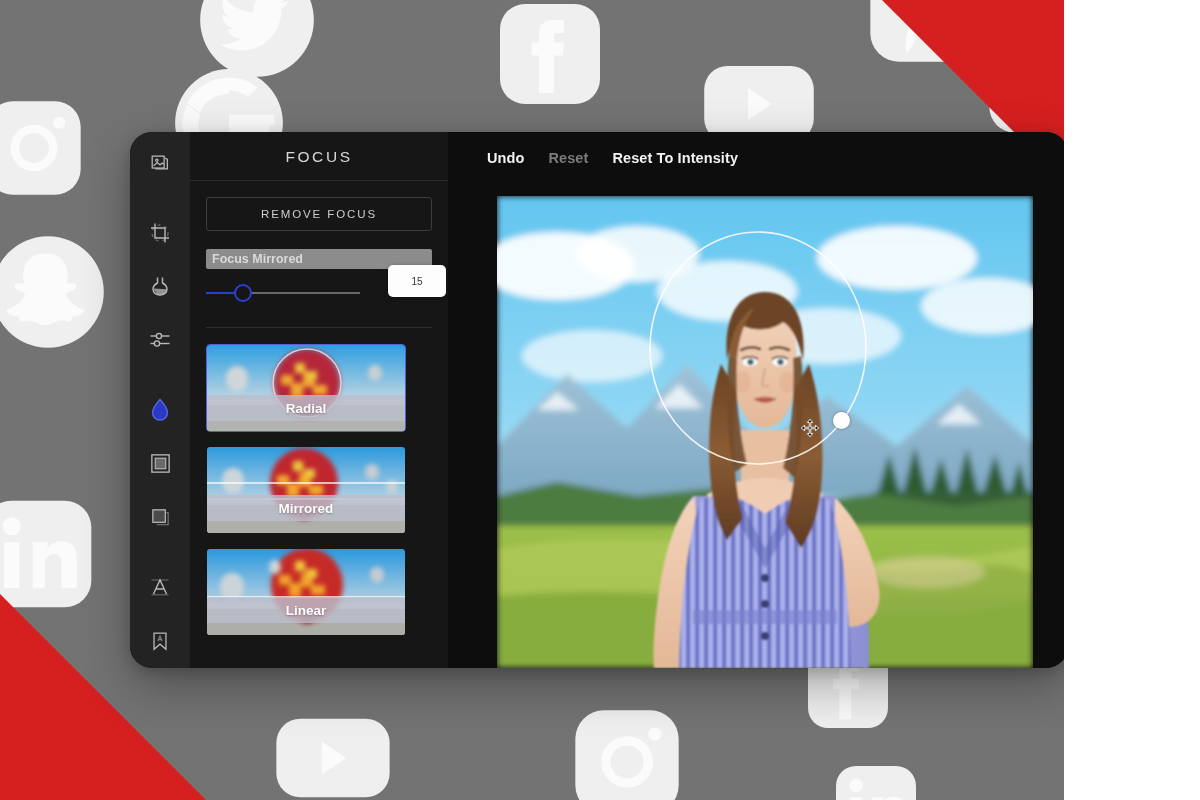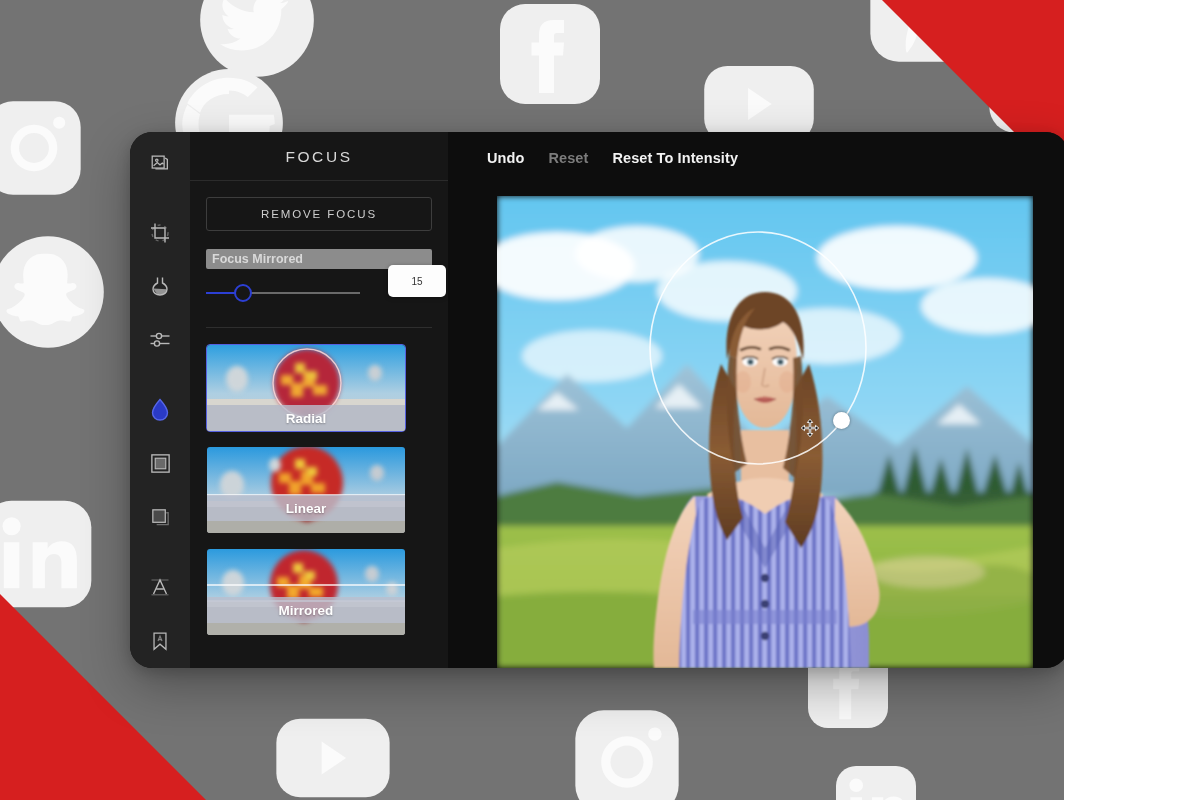--- a/index.html
+++ b/index.html
@@ -196,21 +196,21 @@
     left: 0; right: 0;
     bottom: 12px;
     height: 26px;
     background: rgba(186,190,205,0.82);
     color: #ffffff;
     font-size: 13.5px;
     font-weight: 700;
     display: flex; align-items: center; justify-content: center;
     text-shadow: 0 1px 2px rgba(0,0,0,0.3);
   }
-  .preset.selected .preset-label { bottom: 0; }
+  .preset.selected .preset-label { bottom: 10px; }
   .blur-soft { filter: blur(2.4px); }
 
   
   #canvas-area {
     flex: 1;
     background: #0d0d0d;
     position: relative;
     text-align: center;
   }
   #toolbar {
@@ -534,48 +534,20 @@
               </g>
             </svg>
           </div>
           <div class="preset-label">Radial</div>
         </div>
 
         <div class="preset">
           <div class="preset-art">
             <svg width="200" height="88" viewBox="0 0 200 88" preserveAspectRatio="none">
               <defs>
-                <linearGradient id="skyL" x1="0" y1="0" x2="0" y2="1">
-                  <stop offset="0" stop-color="#2a99de"></stop>
-                    <stop offset="0.55" stop-color="#a7cbe1"></stop>
-                    <stop offset="1" stop-color="#c0c4c6"></stop>
-                </linearGradient>
-              </defs>
-              <rect width="200" height="88" fill="url(#skyL)"></rect>
-              <rect y="58" width="200" height="30" fill="#aeaea8"></rect>
-              <rect y="54" width="200" height="6" fill="#dbd9d2"></rect>
-              <g class="blur-soft">
-                <ellipse cx="100" cy="36" rx="36" ry="37" fill="#c62a26"></ellipse>
-                <path d="M72 26 h12 v8 h10 v-10 h12 v12 h12 v10 h-14 v-8 h-10 v10 h-12 v-12 h-10 z" fill="#f0a22b"></path>
-                <path d="M88 12 h10 v8 h12 v9 h-10 v-7 h-12 z" fill="#efc83c"></path>
-                <ellipse cx="100" cy="70" rx="7" ry="5" fill="#97221f"></ellipse>
-                <ellipse cx="25" cy="38" rx="12" ry="14" fill="#ccd4d9"></ellipse>
-                <ellipse cx="68" cy="18" rx="6" ry="7" fill="#cfd6da"></ellipse>
-                <ellipse cx="170" cy="26" rx="7" ry="8" fill="#c5cbd1"></ellipse>
-              </g>
-              <line x1="0" y1="48" x2="200" y2="48" stroke="#ffffff" stroke-width="1.3" opacity="0.9"></line>
-            </svg>
-          </div>
-          <div class="preset-label">Linear</div>
-        </div>
-
-        <div class="preset">
-          <div class="preset-art">
-            <svg width="200" height="88" viewBox="0 0 200 88" preserveAspectRatio="none">
-              <defs>
                 <linearGradient id="skyM" x1="0" y1="0" x2="0" y2="1">
                   <stop offset="0" stop-color="#2b9ade"></stop>
                     <stop offset="0.55" stop-color="#a9cde2"></stop>
                     <stop offset="1" stop-color="#c2c6c8"></stop>
                 </linearGradient>
               </defs>
               <rect width="200" height="88" fill="url(#skyM)"></rect>
               <rect y="56" width="200" height="32" fill="#b0b0aa"></rect>
               <rect y="52" width="200" height="6" fill="#dcdad3"></rect>
               <g class="blur-soft">
@@ -585,20 +557,48 @@
                 <ellipse cx="97" cy="68" rx="7" ry="5" fill="#92202a"></ellipse>
                 <ellipse cx="26" cy="34" rx="11" ry="13" fill="#cdd5da"></ellipse>
                 <ellipse cx="165" cy="25" rx="7" ry="8" fill="#c6ccd2"></ellipse>
                 <ellipse cx="185" cy="40" rx="6" ry="7" fill="#cbd1d6"></ellipse>
               </g>
               <line x1="0" y1="36" x2="200" y2="36" stroke="#ffffff" stroke-width="1.3" opacity="0.9"></line>
               <line x1="0" y1="52" x2="200" y2="52" stroke="#ffffff" stroke-width="1.3" opacity="0.9"></line>
             </svg>
           </div>
           <div class="preset-label">Mirrored</div>
+        </div>
+
+        <div class="preset">
+          <div class="preset-art">
+            <svg width="200" height="88" viewBox="0 0 200 88" preserveAspectRatio="none">
+              <defs>
+                <linearGradient id="skyL" x1="0" y1="0" x2="0" y2="1">
+                  <stop offset="0" stop-color="#2a99de"></stop>
+                    <stop offset="0.55" stop-color="#a7cbe1"></stop>
+                    <stop offset="1" stop-color="#c0c4c6"></stop>
+                </linearGradient>
+              </defs>
+              <rect width="200" height="88" fill="url(#skyL)"></rect>
+              <rect y="58" width="200" height="30" fill="#aeaea8"></rect>
+              <rect y="54" width="200" height="6" fill="#dbd9d2"></rect>
+              <g class="blur-soft">
+                <ellipse cx="100" cy="36" rx="36" ry="37" fill="#c62a26"></ellipse>
+                <path d="M72 26 h12 v8 h10 v-10 h12 v12 h12 v10 h-14 v-8 h-10 v10 h-12 v-12 h-10 z" fill="#f0a22b"></path>
+                <path d="M88 12 h10 v8 h12 v9 h-10 v-7 h-12 z" fill="#efc83c"></path>
+                <ellipse cx="100" cy="70" rx="7" ry="5" fill="#97221f"></ellipse>
+                <ellipse cx="25" cy="38" rx="12" ry="14" fill="#ccd4d9"></ellipse>
+                <ellipse cx="68" cy="18" rx="6" ry="7" fill="#cfd6da"></ellipse>
+                <ellipse cx="170" cy="26" rx="7" ry="8" fill="#c5cbd1"></ellipse>
+              </g>
+              <line x1="0" y1="48" x2="200" y2="48" stroke="#ffffff" stroke-width="1.3" opacity="0.9"></line>
+            </svg>
+          </div>
+          <div class="preset-label">Linear</div>
         </div>
 
       </div>
     </div>
 
     <div id="canvas-area">
 
       <div id="toolbar">
         <span class="tool-link">Undo</span>
         <span class="tool-link disabled">Reset</span>

